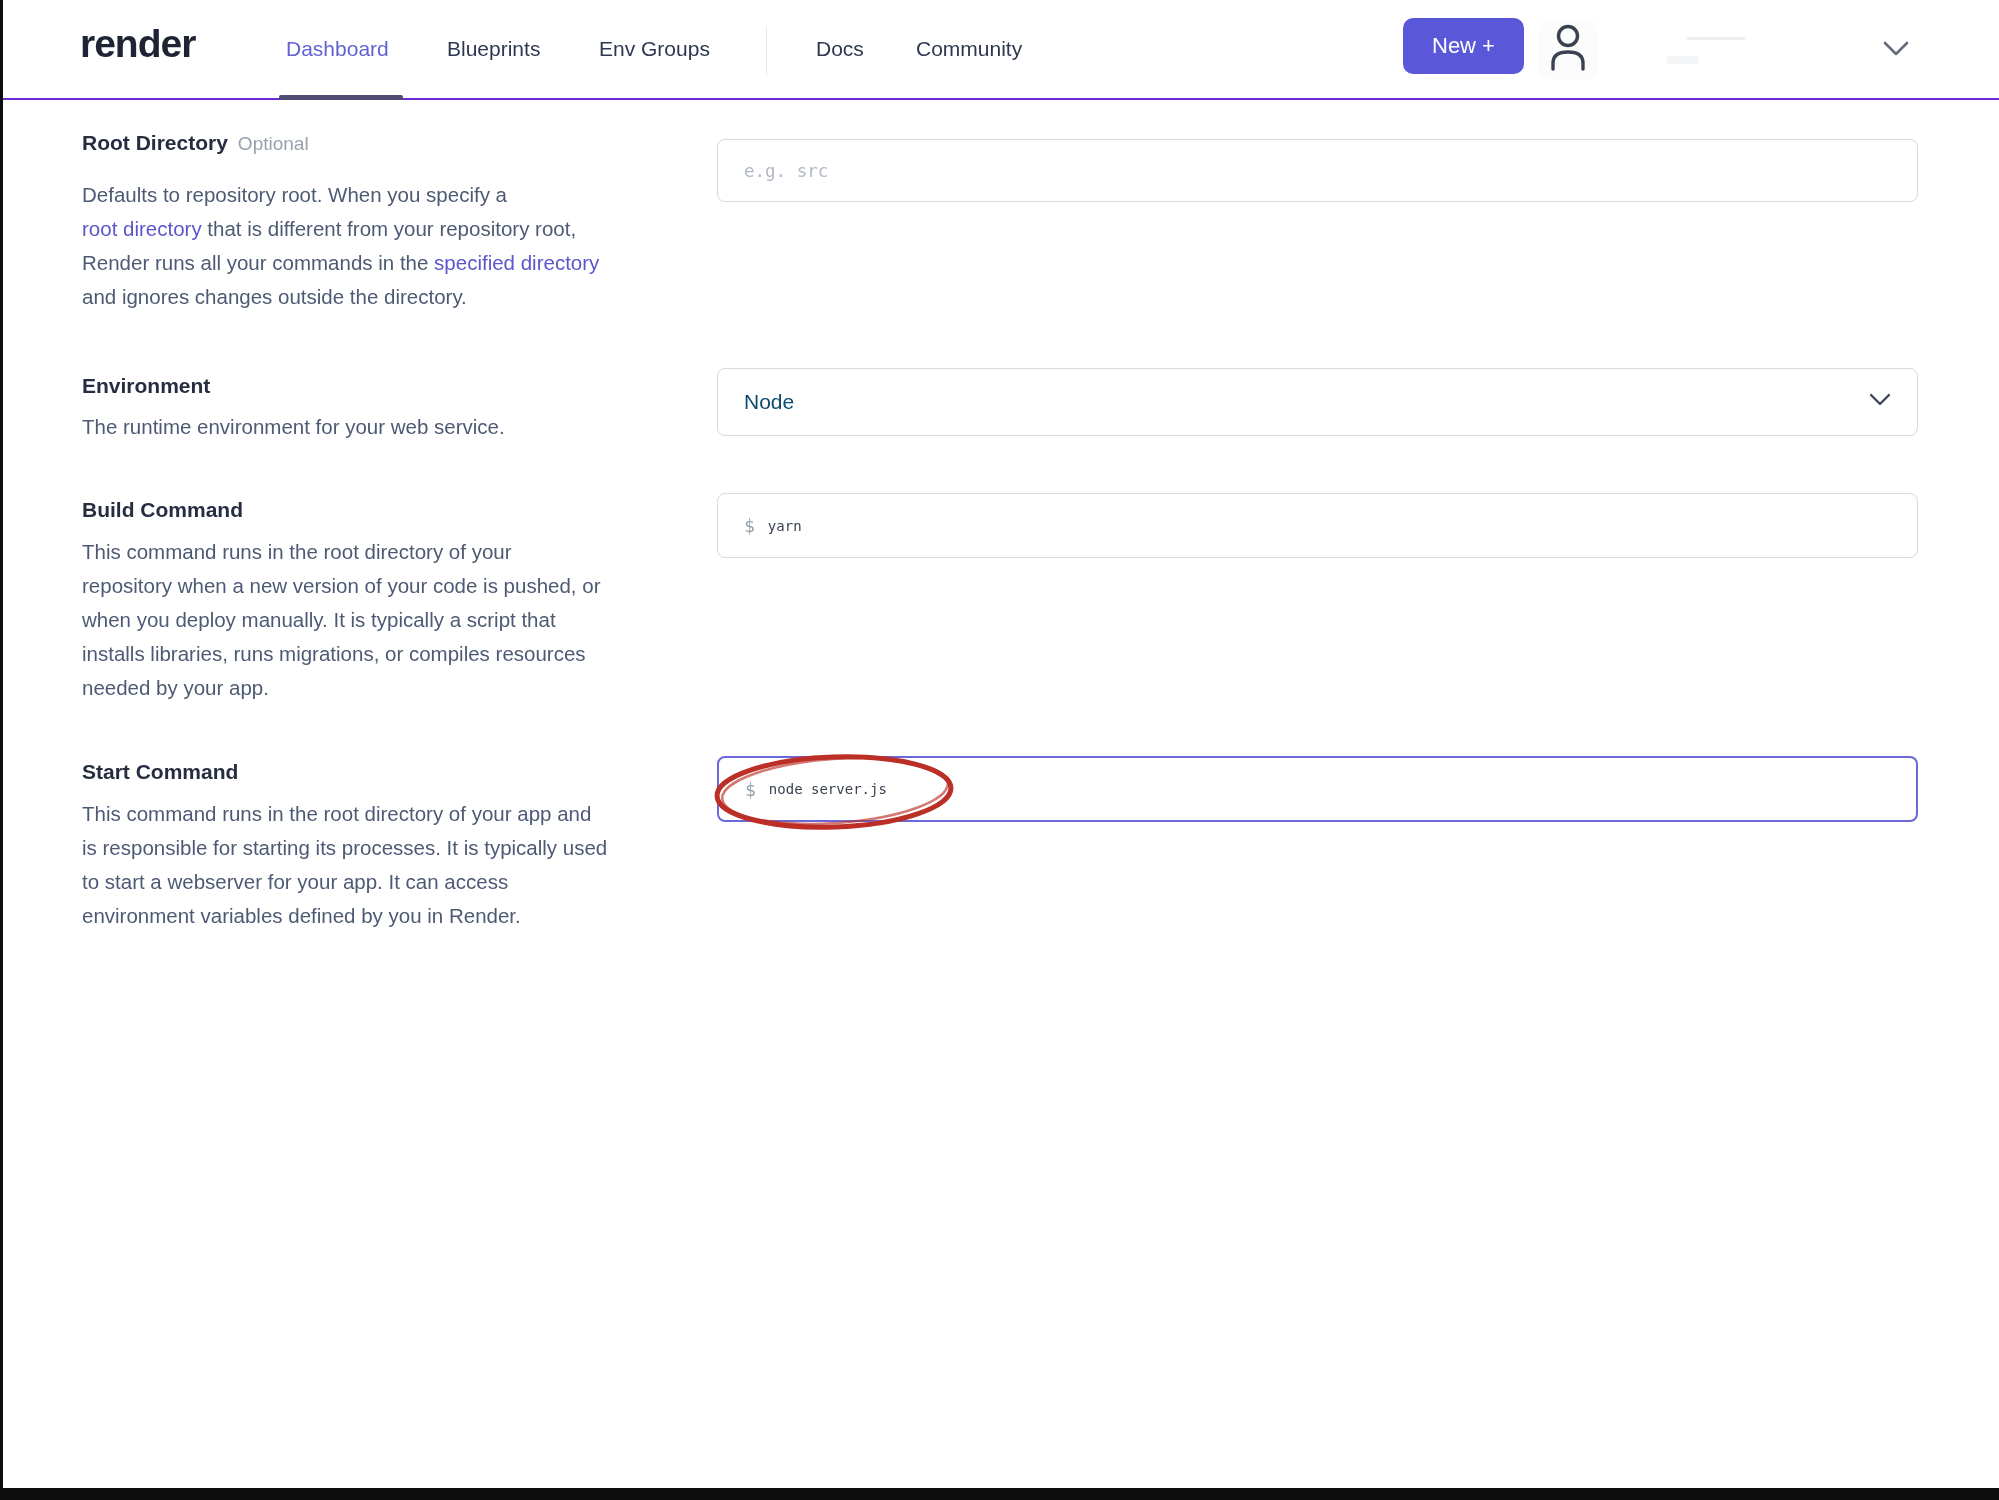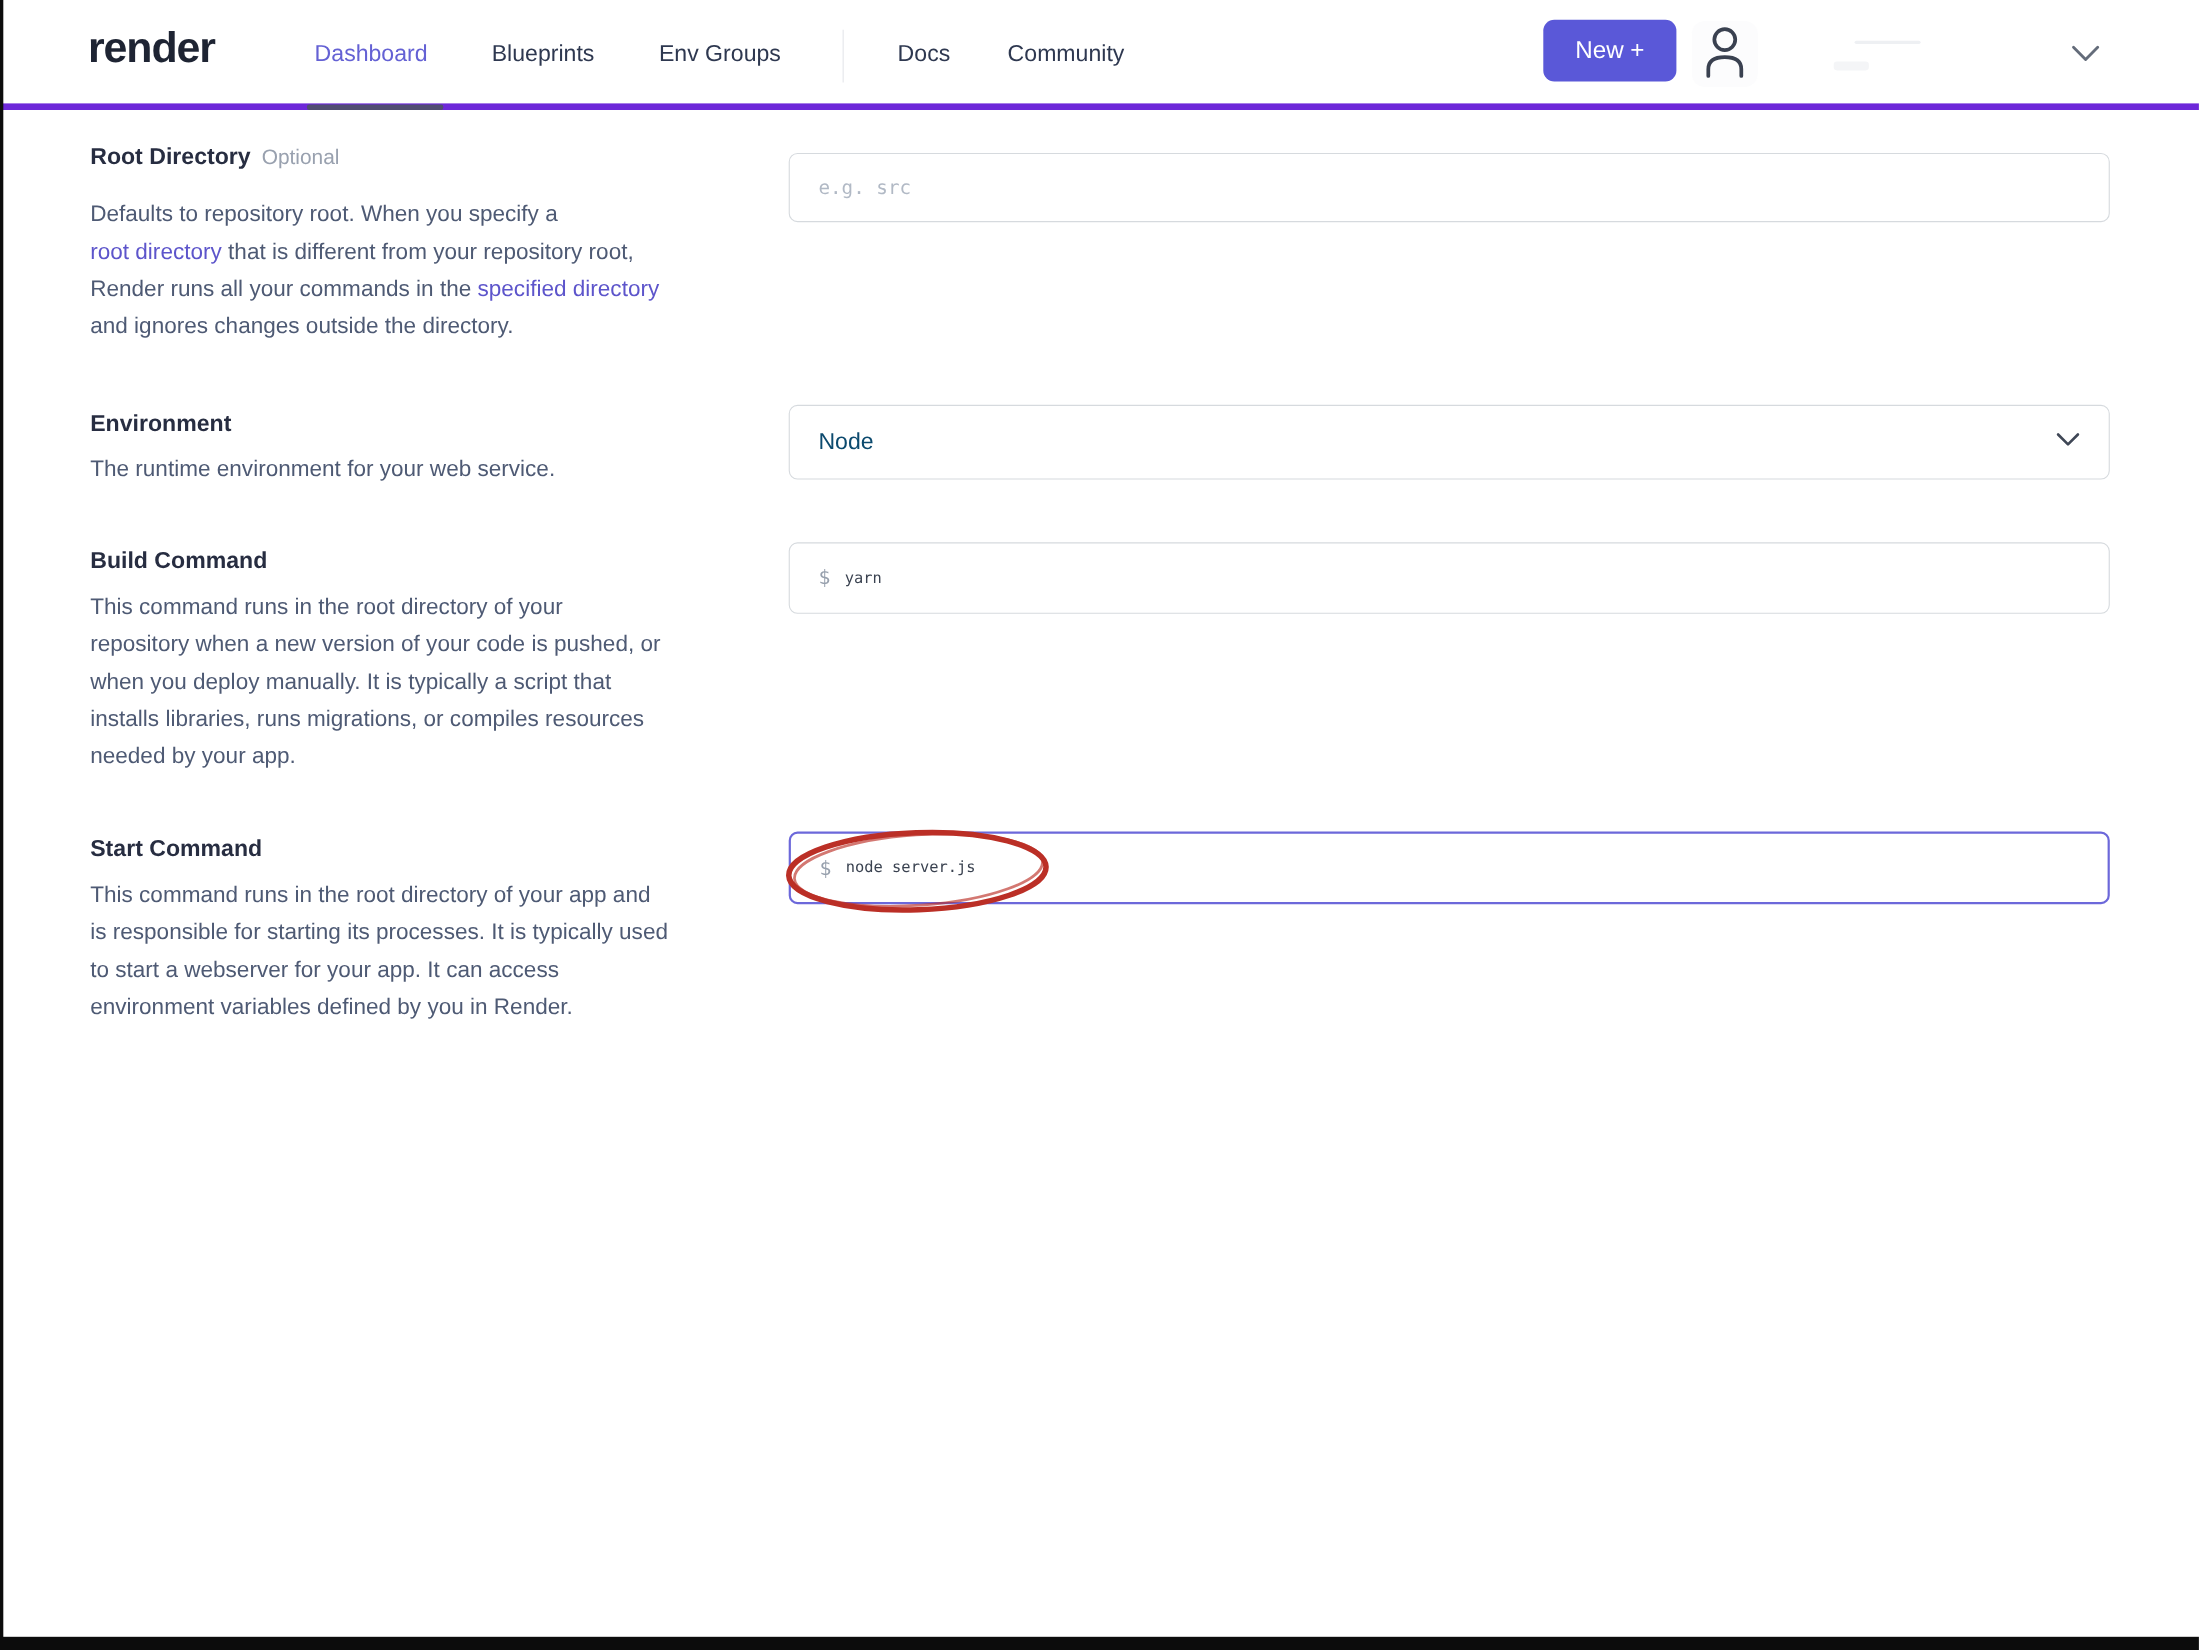--- a/index.html
+++ b/index.html
@@ -21,21 +21,21 @@
   *{box-sizing:border-box;}
   html,body{margin:0;padding:0;background:#fff;}
   body{font-family:"Liberation Sans",sans-serif;}
   .page{position:relative;width:1999px;height:1500px;background:#ffffff;overflow:hidden;}
 
   
   .edge-left{position:absolute;left:0;top:0;width:3px;height:1500px;background:#0c0c0c;}
   .edge-bottom{position:absolute;left:0;top:1488px;width:1999px;height:12px;background:#0c0c0c;}
 
   
-  .header{position:absolute;left:0;top:0;width:100%;height:100px;background:#fff;border-bottom:6px solid #6d28d9;}
+  .header{position:absolute;left:0;top:0;width:100%;height:100px;background:#fff;border-bottom:2px solid #6d28d9;}
   .logo{position:absolute;left:80px;top:22px;font-size:39px;font-weight:700;letter-spacing:-1px;color:#1e2433;}
   .nav-item{position:absolute;top:37px;font-size:21px;color:var(--nav-text);cursor:pointer;white-space:nowrap;}
   .nav-item.active{color:var(--active-tab);font-weight:500;}
   .nav-dashboard{left:286px;}
   .nav-blueprints{left:447px;}
   .nav-envgroups{left:599px;}
   .nav-docs{left:816px;}
   .nav-community{left:916px;}
   .nav-underline{position:absolute;left:279px;top:95px;width:124px;height:5px;background:var(--underline);border-radius:2px;}
   .nav-divider{position:absolute;left:766px;top:27px;width:1px;height:48px;background:#e4e6ea;}

